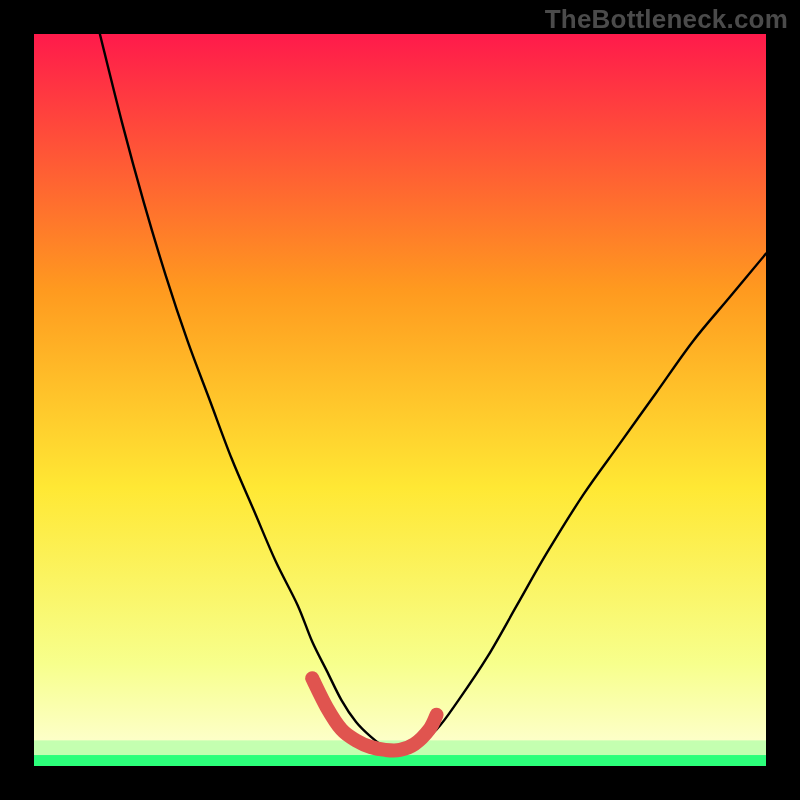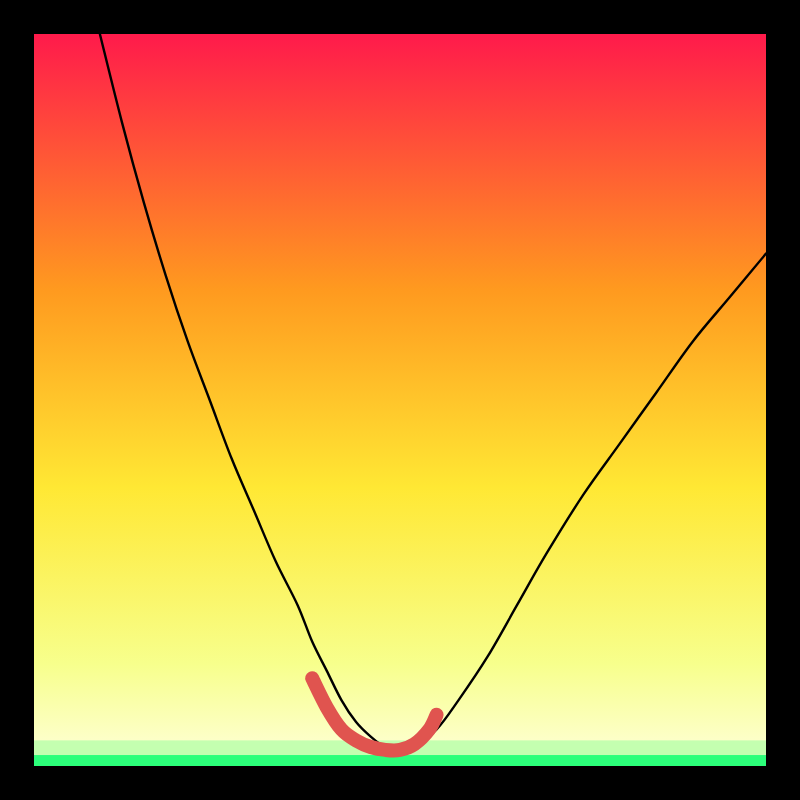--- a/index.html
+++ b/index.html
@@ -30,20 +30,21 @@
   svg {
     position: absolute;
     top: 0;
     left: 0;
   }
 </style>
 </head>
 <body>
 
 <div class="frame">
+  <div class="watermark">TheBottleneck.com</div>
 
   <svg id="chart-svg" width="800" height="800" viewBox="0 0 800 800">
     <defs>
       <linearGradient id="bg-grad" x1="0" y1="0" x2="0" y2="1">
         <stop id="g0" offset="0%" stop-color="#ff1a4b"></stop>
         <stop id="g1" offset="35%" stop-color="#ff9a1f"></stop>
         <stop id="g2" offset="62%" stop-color="#ffe834"></stop>
         <stop id="g3" offset="86%" stop-color="#f7ff8c"></stop>
         <stop id="g4" offset="100%" stop-color="#ffffdc"></stop>
       </linearGradient>

